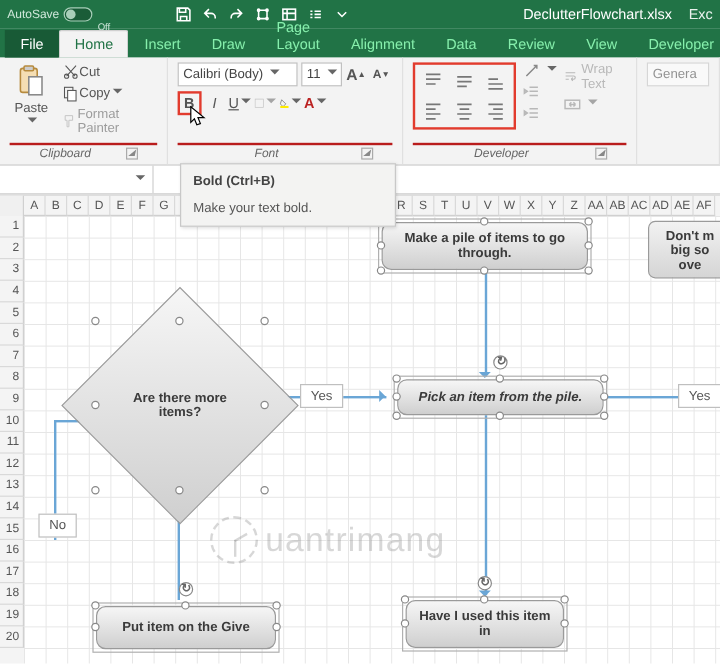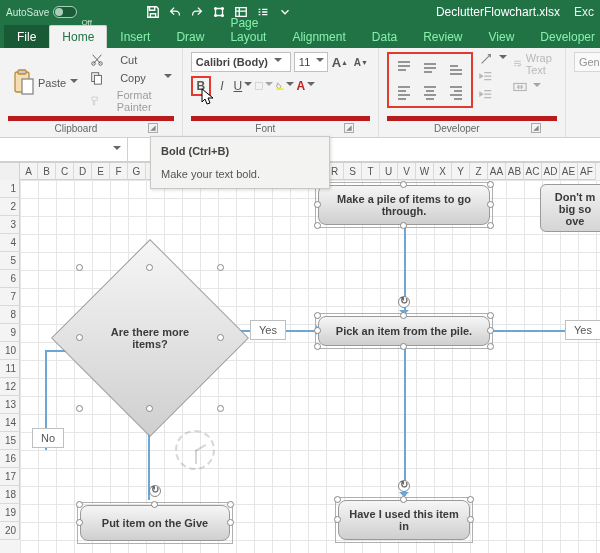--- a/index.html
+++ b/index.html
@@ -18,37 +18,37 @@
 
   
   .ribbon-tabs { background:#217346; height:24px; display:flex; align-items:flex-end; padding-left:4px; }
   .tab { padding:4px 12px; font-size:12px; color:#86efac; cursor:pointer; border:1px solid transparent; border-bottom:none;}
   .tab.file { background:#185a36; color:#fff; }
   .tab.active { background:#f3f3f3; color:#217346; border-color:#d0d0d0; border-top-left-radius:2px; border-top-right-radius:2px;}
   
   
   .ribbon { background:#f3f3f3; border-bottom:1px solid #d0d0d0; height:90px; display:flex; }
   .group { border-right:1px solid #e0e0e0; padding:4px 8px 0 8px; display:flex; flex-direction:column; position:relative;}
-  .group-label { font-size:10px; color:#666; text-align:center; padding:2px 16px 3px 0; border-top:5px solid #b91c1c; margin-top:auto;}
+  .group-label { font-size:10px; color:#666; text-align:center; padding:2px 16px 3px 0; border-top:2px solid #b91c1c; margin-top:auto;font-style:italic;}
   .group-label .dlg { float:right; width:10px;height:10px;border:1px solid #aaa; font-size:7px; line-height:8px; text-align:center; color:#888; margin-left:4px;}
   .ddcaret{display:inline-block;border:4px solid transparent;border-top-color:#666;margin-left:2px;vertical-align:middle;}
 
   
   .clip-body{display:flex;gap:6px;}
-  .paste{display:flex;flex-direction:row;align-items:center;gap:2px;padding:2px 4px;color:#555;}
+  .paste{display:flex;flex-direction:column;align-items:center;gap:2px;padding:2px 4px;color:#555;}
   .paste svg{width:24px;height:28px;}
   .clip-btns{display:flex;flex-direction:column;gap:2px;font-size:11px;color:#555;}
-  .clip-btns div{display:flex;align-items:center;gap:16px;padding:1px 2px;}
+  .clip-btns div{display:flex;align-items:center;gap:0;padding:1px 2px;}
   .clip-btns svg{width:14px;height:14px;}
 
   
   .font-body{display:flex;flex-direction:column;gap:4px;}
   .font-row1{display:flex;gap:3px;align-items:center;}
   .combo{background:#fff;border:1px solid #c0c0c0;height:20px;display:flex;align-items:center;padding:0 4px;font-size:11px;color:#444;gap:4px;}
-  .combo.font{width:100px;font-weight:bold;}
+  .combo.font{width:100px;}
   .combo.size{width:34px;}
   .Abtn{width:18px;height:18px;display:flex;align-items:center;justify-content:center;color:#555;font-weight:bold;}
   .font-row2{display:flex;gap:1px;align-items:center;}
   .fbtn{width:20px;height:20px;display:flex;align-items:center;justify-content:center;color:#555;font-size:12px;border:1px solid transparent;}
   .fbtn.bold{font-weight:bold;}
   .fbtn.italic{font-style:italic;font-family:serif;}
   .fbtn.under{text-decoration:underline;}
   .red-box{border:2px solid #e23b2d !important;}
   .cursor-arrow{position:absolute;pointer-events:none;}
 
@@ -435,20 +435,21 @@
       <div class="rowcell">17</div>
       <div class="rowcell">18</div>
       <div class="rowcell">19</div>
       <div class="rowcell">20</div>
     </div>
     <div class="cells">
       <div class="gridlines"></div>
 
       <div class="watermark">
         <div class="wm-icon"></div>
+        <span>uantrimang</span>
       </div>
 
       <div class="conn" style="left:384px;top:42px;width:0;height:92px;"></div>
       <div class="arrowdown" style="left:379px;top:130px;"></div>
       <div class="conn" style="left:384px;top:166px;width:0;height:150px;"></div>
       <div class="arrowdown" style="left:379px;top:312px;"></div>
       <div class="conn" style="left:205px;top:150px;width:95px;height:0;"></div>
       <div class="conn" style="left:300px;top:150px;width:0;height:0;"></div>
       <div class="arrowright" style="left:296px;top:145px;"></div>
       <div class="conn" style="left:445px;top:150px;width:115px;height:0;"></div>
@@ -464,21 +465,21 @@
         <div class="handle h-tl"></div>
           <div class="handle h-tr"></div>
           <div class="handle h-bl"></div>
           <div class="handle h-br"></div>
           <div class="handle h-ml"></div>
           <div class="handle h-mr"></div>
           <div class="handle h-mt"></div>
           <div class="handle h-mb"></div>
       </div>
 
-      <div class="shape selected" style="left:298px;top:136px;width:172px;height:30px;">
+      <div class="shape selected" style="left:311px;top:136px;width:172px;height:30px;font-style:italic;">
         <div class="selbox" style="left:-3px;top:-3px;right:-3px;bottom:-3px;"></div>
         <div class="rounded" style="width:100%;height:100%;display:flex;align-items:center;justify-content:center;">
             <span>Pick an item from the pile.</span>
           </div>
         <div class="rot"></div>
         <div class="handle h-tl"></div>
           <div class="handle h-tr"></div>
           <div class="handle h-bl"></div>
           <div class="handle h-br"></div>
           <div class="handle h-ml"></div>

